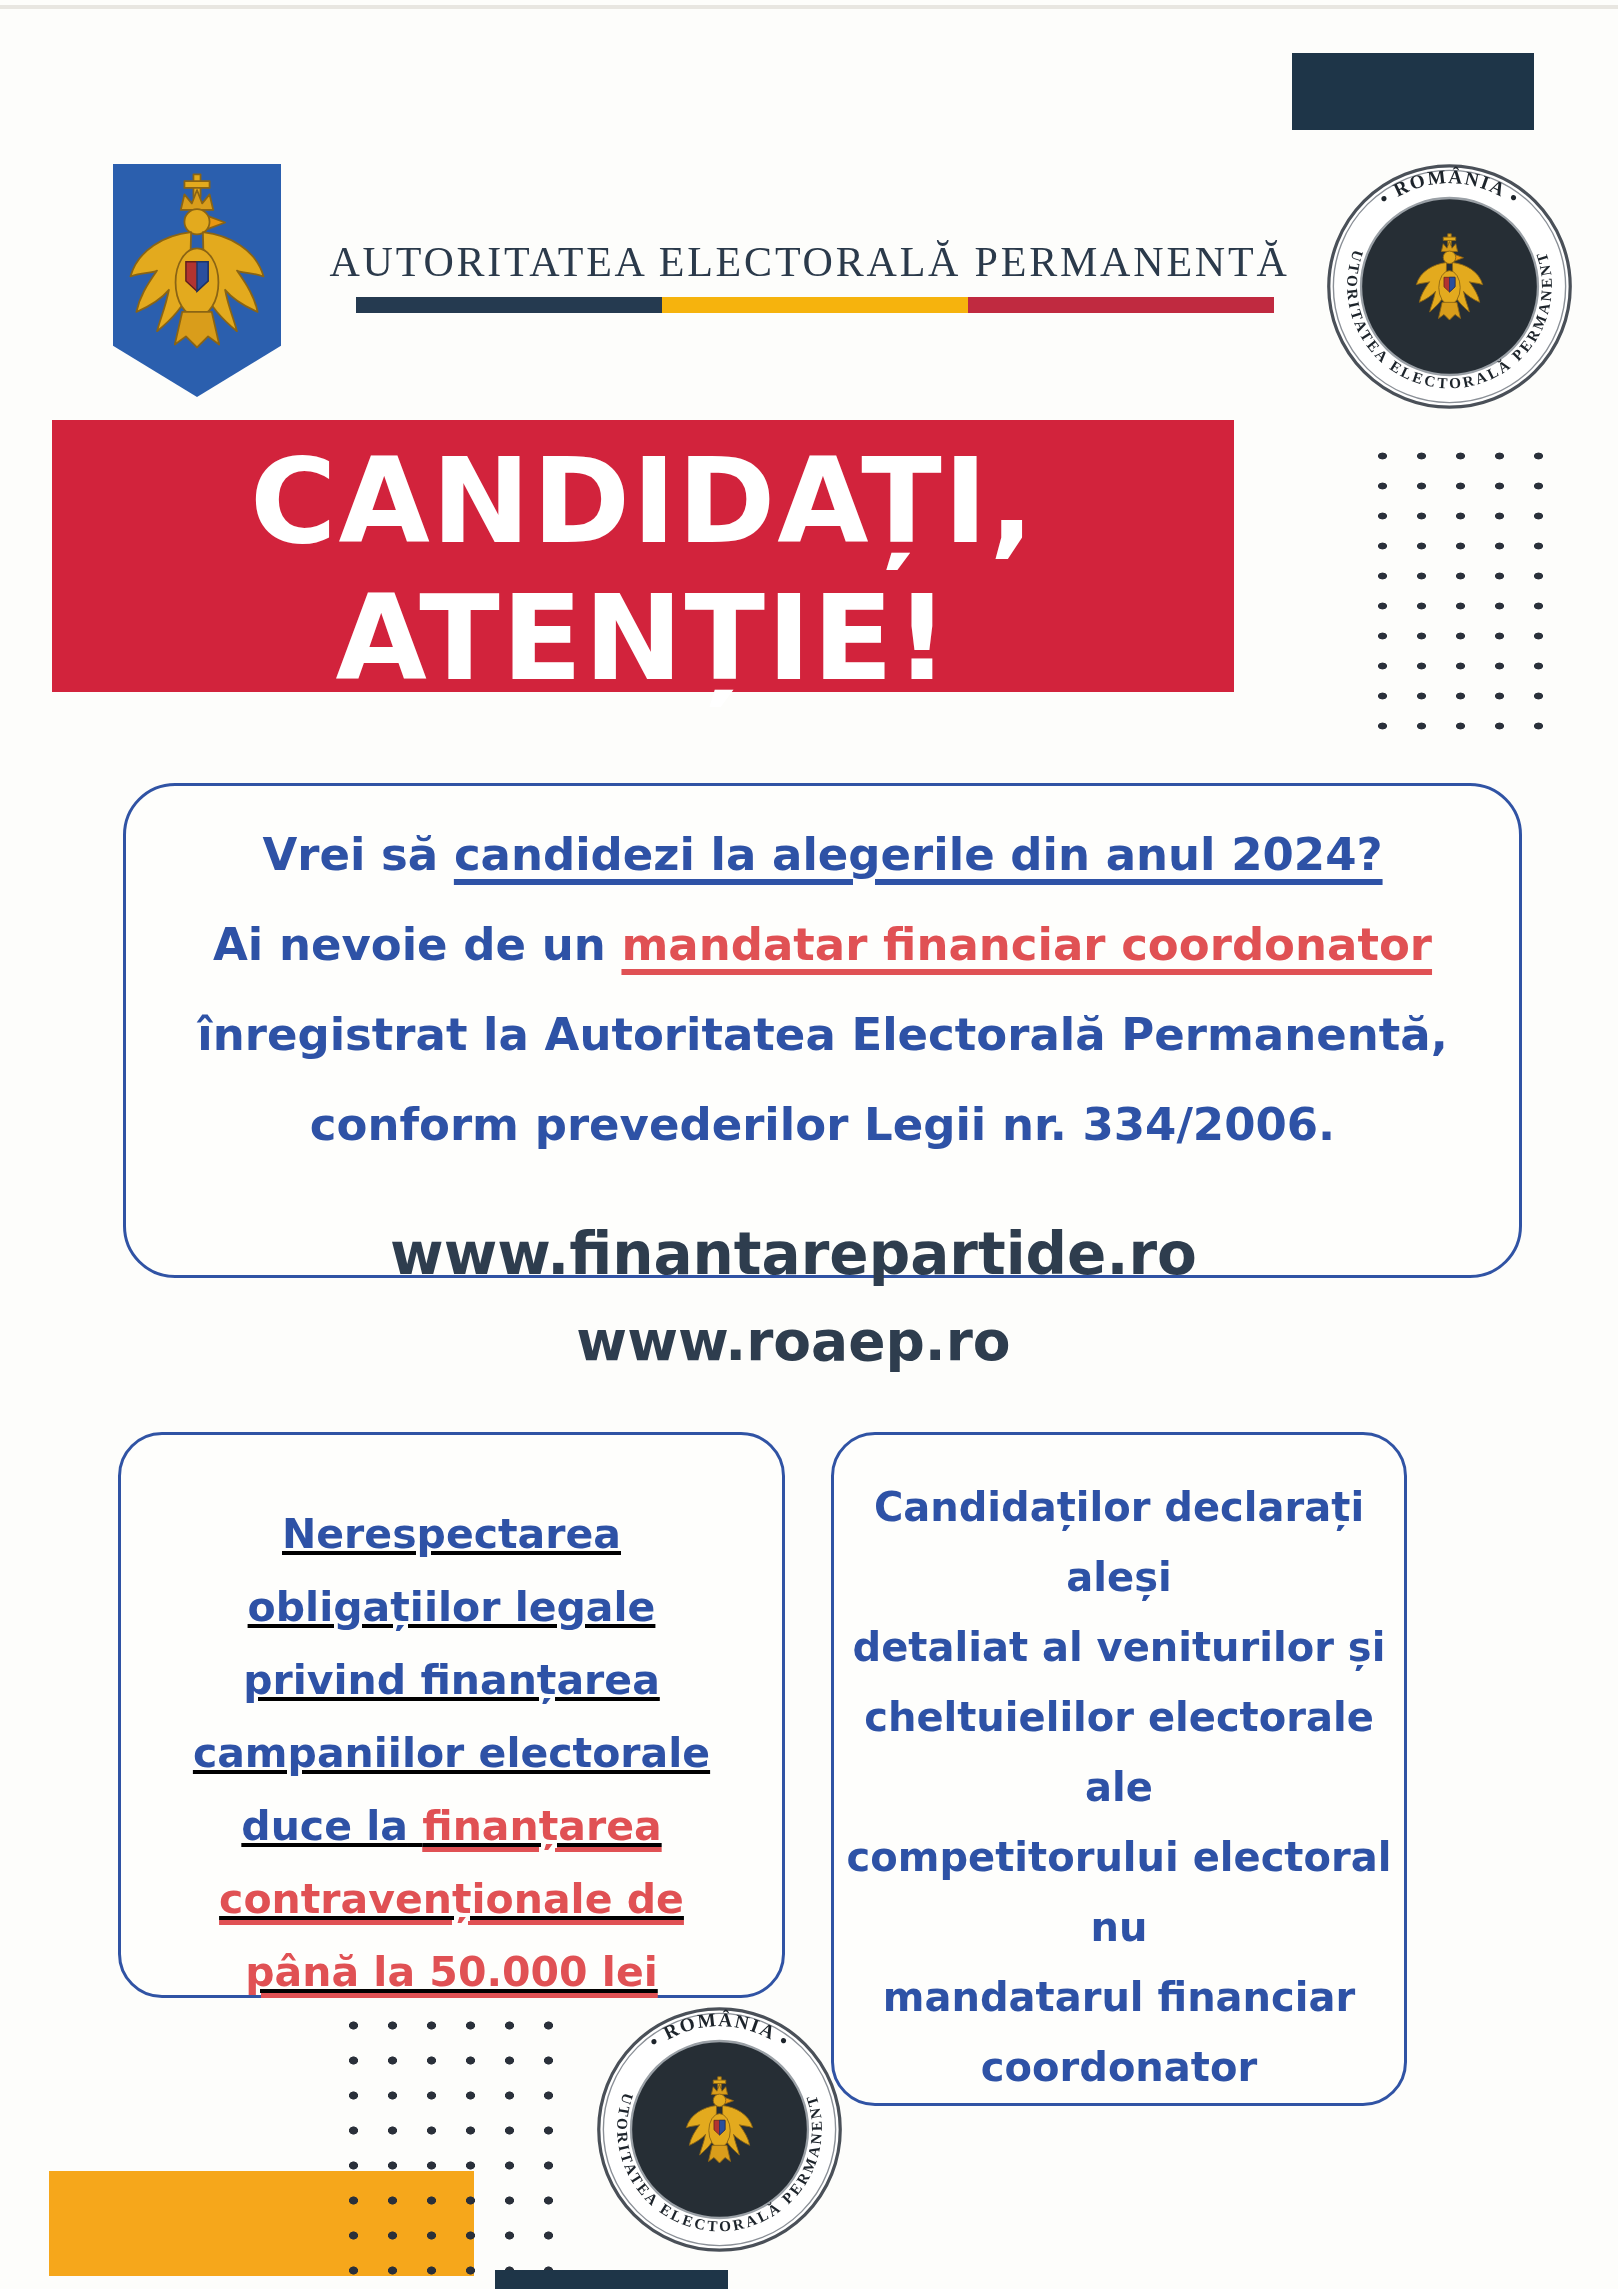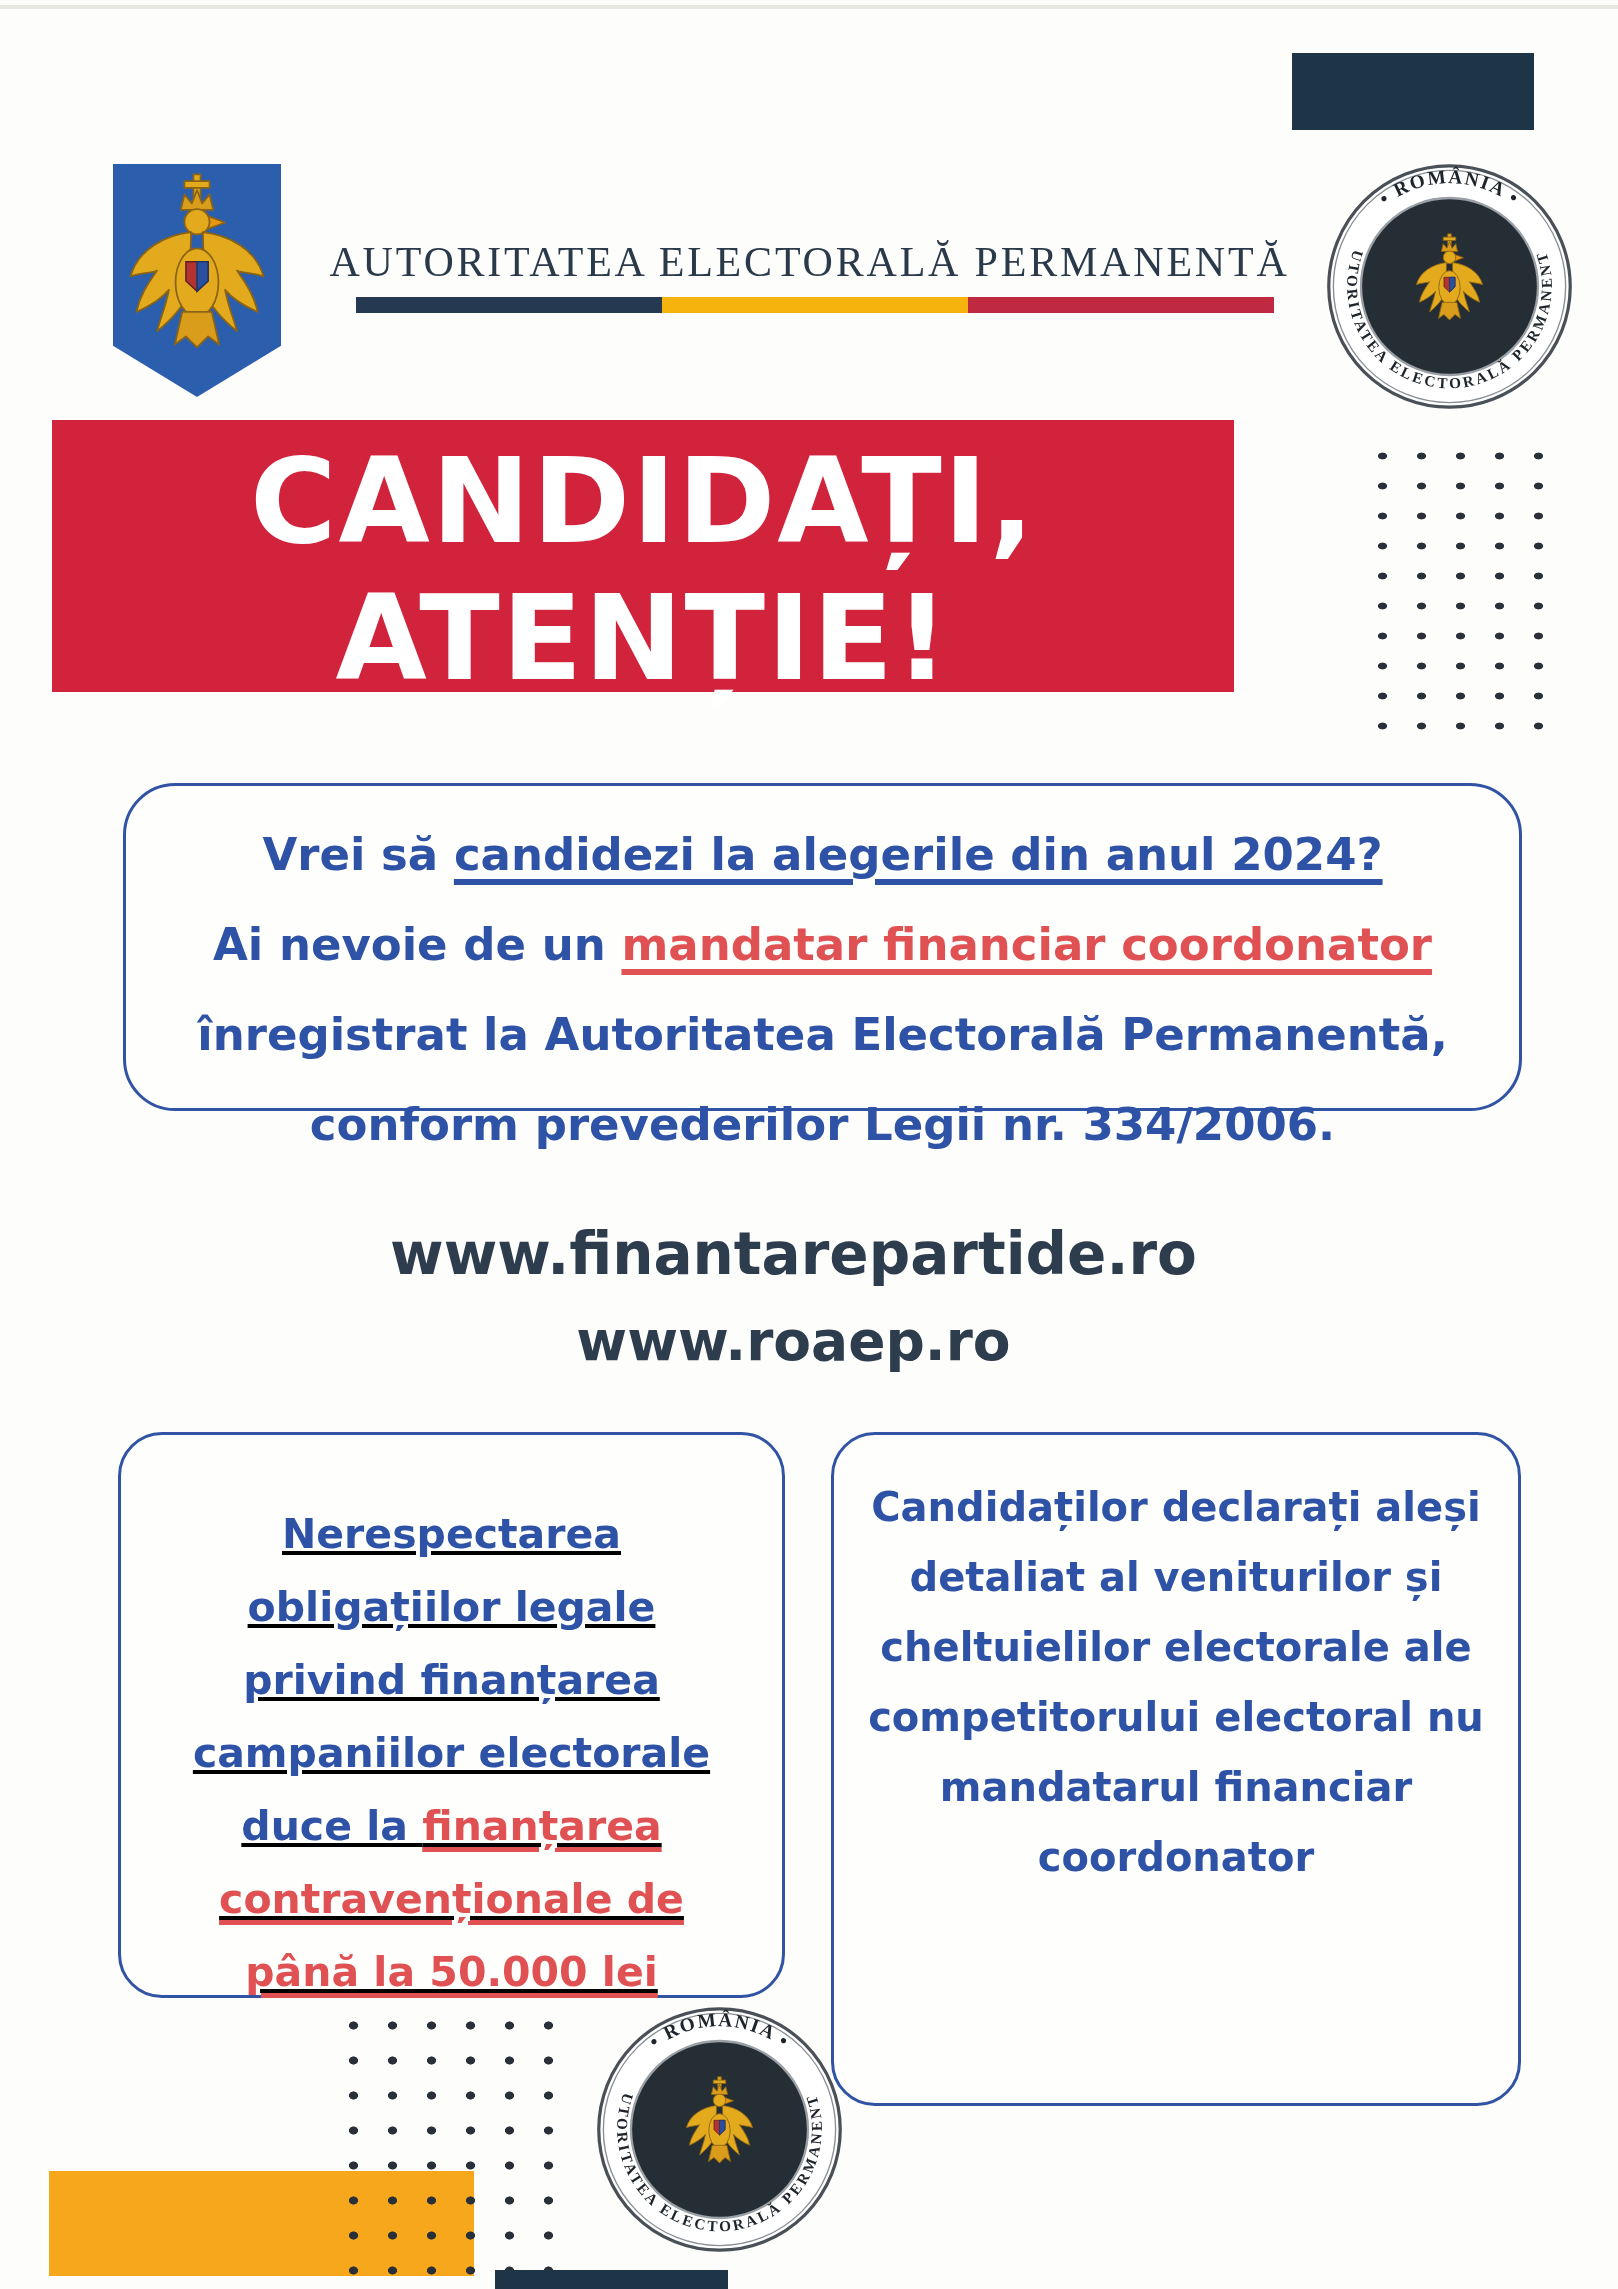--- a/index.html
+++ b/index.html
@@ -33,25 +33,25 @@
       color:#ffffff;text-align:center;font-weight:bold;font-size:118px;
       line-height:137px;letter-spacing:1.8px;padding-top:13px;box-sizing:border-box;}
 
   
   .dots{background-image:radial-gradient(#2a303a 4.2px,transparent 4.8px);}
   .dots-right{left:1363px;top:441px;width:194px;height:305px;background-size:39px 30px;}
   .dots-bottom{left:334px;top:2008px;width:233px;height:281px;background-size:39px 35px;}
 
   
   .box{border:3.7px solid #3053a4;background:#fefefc;box-sizing:border-box;text-align:center;}
-  .intro-box{left:123px;top:783px;width:1399px;height:328px;border-radius:52px;
+  .intro-box{left:123px;top:783px;width:1399px;height:495px;border-radius:52px;
       font-size:45px;font-weight:bold;line-height:90px;padding-top:24px;}
   .left-box{left:118px;top:1432px;width:667px;height:566px;border-radius:44px;
       font-size:41px;font-weight:bold;line-height:73px;padding-top:63px;text-decoration:underline;}
-  .right-box{left:831px;top:1432px;width:690px;height:674px;border-radius:44px;
+  .right-box{left:831px;top:1432px;width:576px;height:674px;border-radius:44px;
       font-size:40px;font-weight:bold;line-height:70px;padding-top:37px;}
 
   .t-blue{color:#2e52a6;}
   .u-blue{color:#2e52a6;text-decoration:underline;text-decoration-thickness:5.5px;text-underline-offset:9.2px;}
   .u-red{color:#e05154;text-decoration:underline;text-decoration-thickness:5.5px;text-underline-offset:9.2px;}
   .left-box .u-red,.right-box .u-red{text-decoration-thickness:4.6px;text-underline-offset:7.4px;}
 
   
   .url{left:0;width:1587px;text-align:center;color:#2e3d4e;font-weight:bold;white-space:nowrap;}
   .url-1{top:1220px;font-size:58px;}

